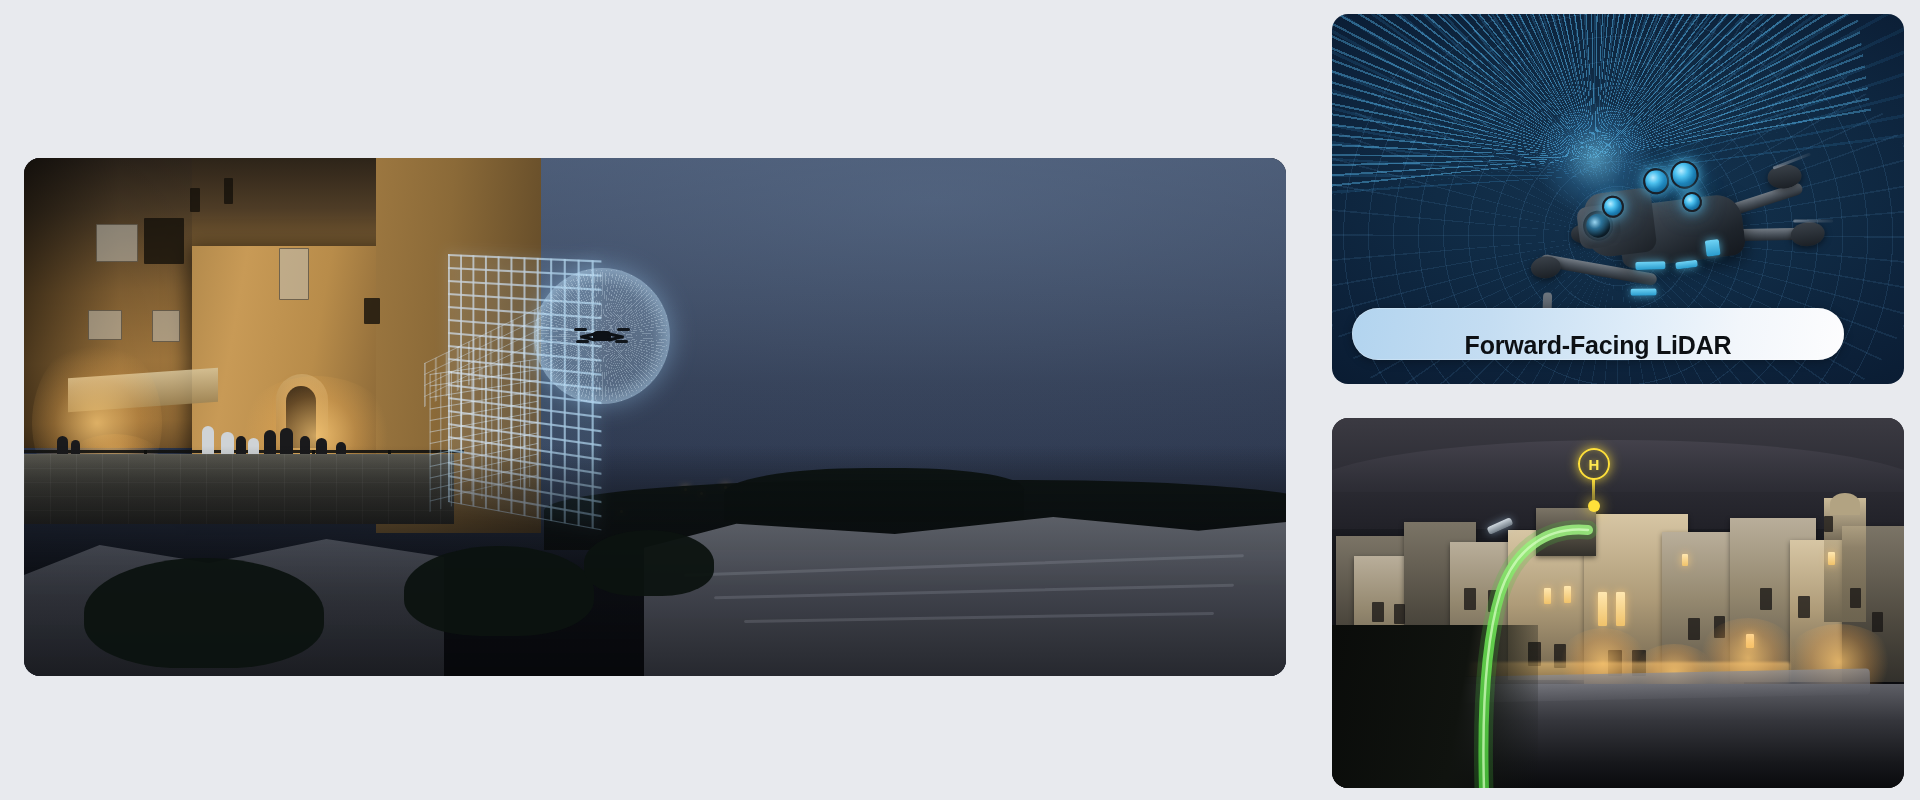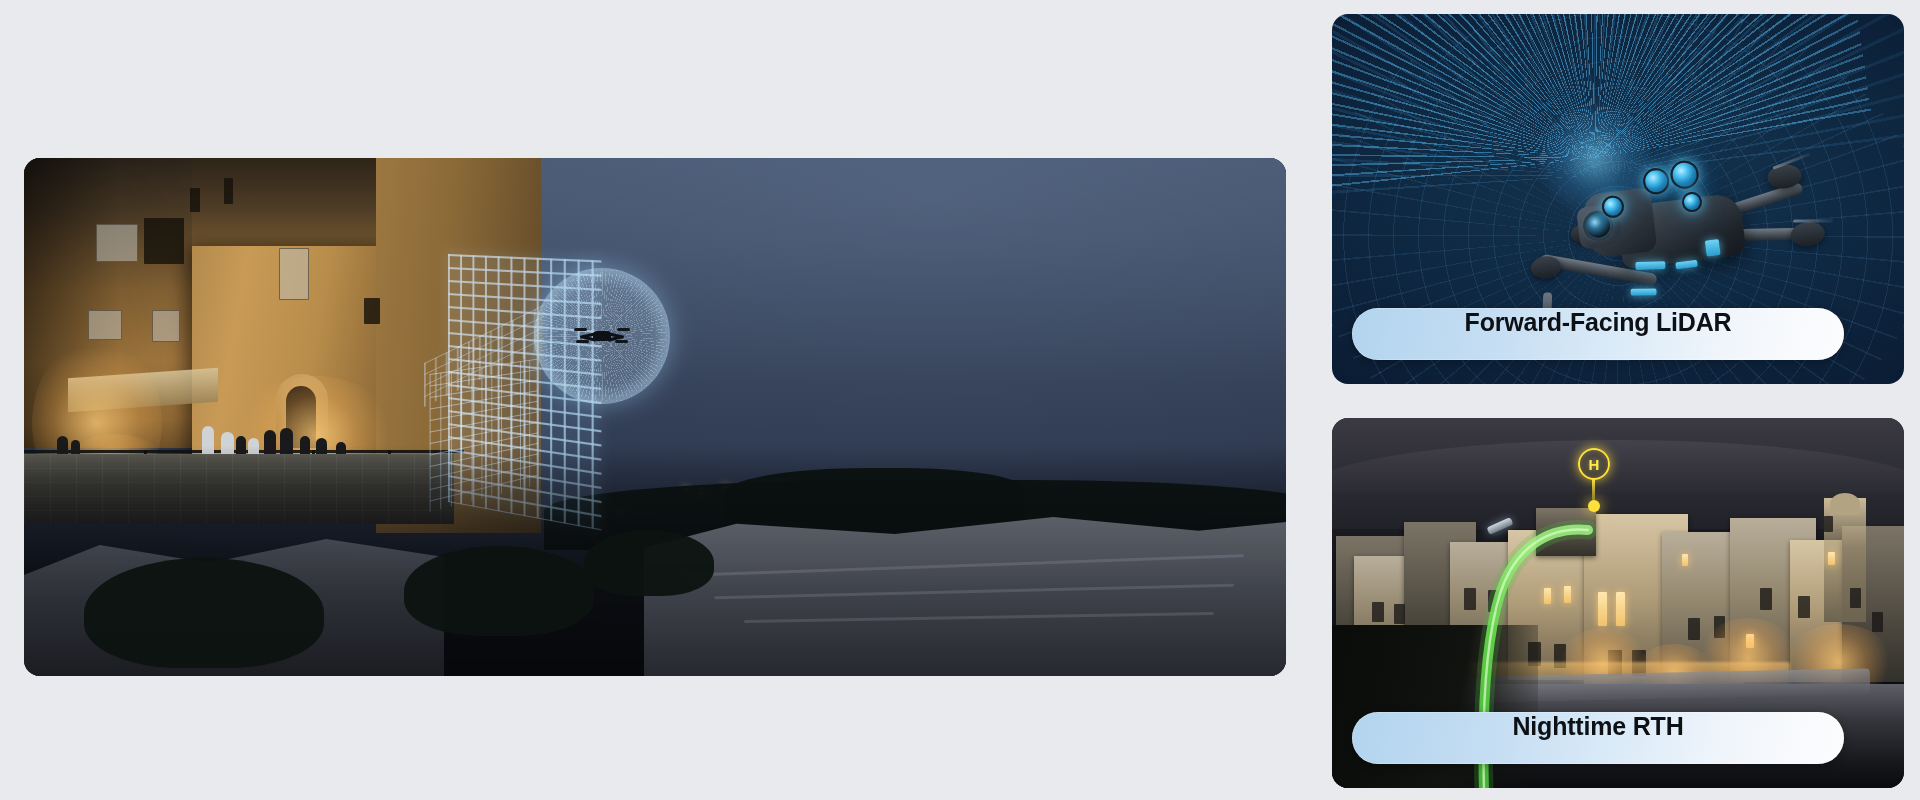--- a/index.html
+++ b/index.html
@@ -17,21 +17,21 @@
     position: relative;
     width: 1920px;
     height: 800px;
     background: #e8eaee;
   }
 
   
   .pill {
     position: absolute;
     display: flex;
-    align-items: flex-start;
+    align-items: flex-end;
     justify-content: center;
     border-radius: 999px;
     background: linear-gradient(100deg, #b2d4ef 0%, #c4ddf2 28%, #dcebf8 55%, #f2f6fb 78%, #fdfdfe 100%);
     box-shadow: 0 2px 10px rgba(0,0,0,0.30), 0 0 0 0.5px rgba(255,255,255,0.45) inset;
     color: #111418;
     white-space: nowrap;
     z-index: 8;
   }
   .pill-text {
     font-weight: 700;
@@ -787,18 +787,15 @@
                 background:linear-gradient(180deg,#cfd8df,#6f7a84); border-radius:3px;
                 transform:rotate(-24deg); box-shadow:0 0 8px rgba(180,220,255,0.45);"></div>
 
     <div class="home-marker">
       <div class="hm-ring"></div>
       <div class="hm-h">H</div>
       <div class="hm-tail"></div>
       <div class="hm-dot"></div>
     </div>
 
-    <div class="pill pill-card pill-rth">
-      <span class="pill-text">Nighttime RTH</span>
-    </div>
   </div>
 
 </div>
 
 </body></html>

